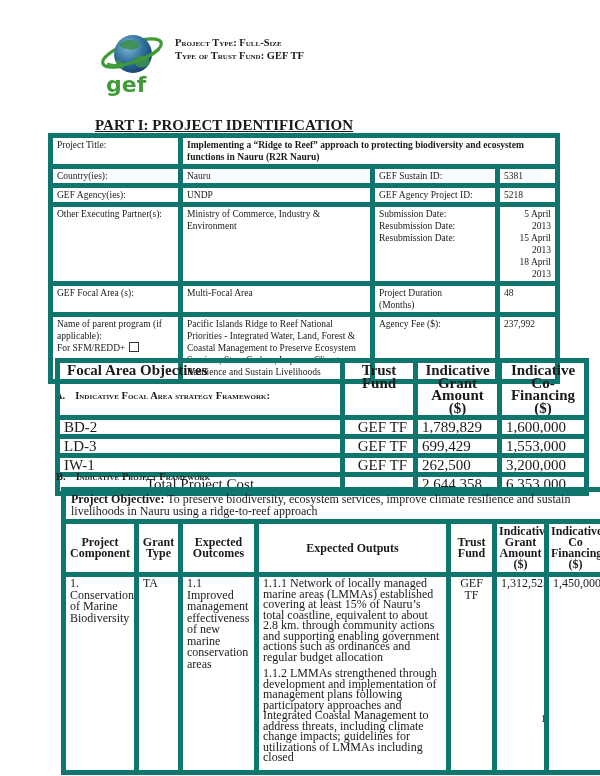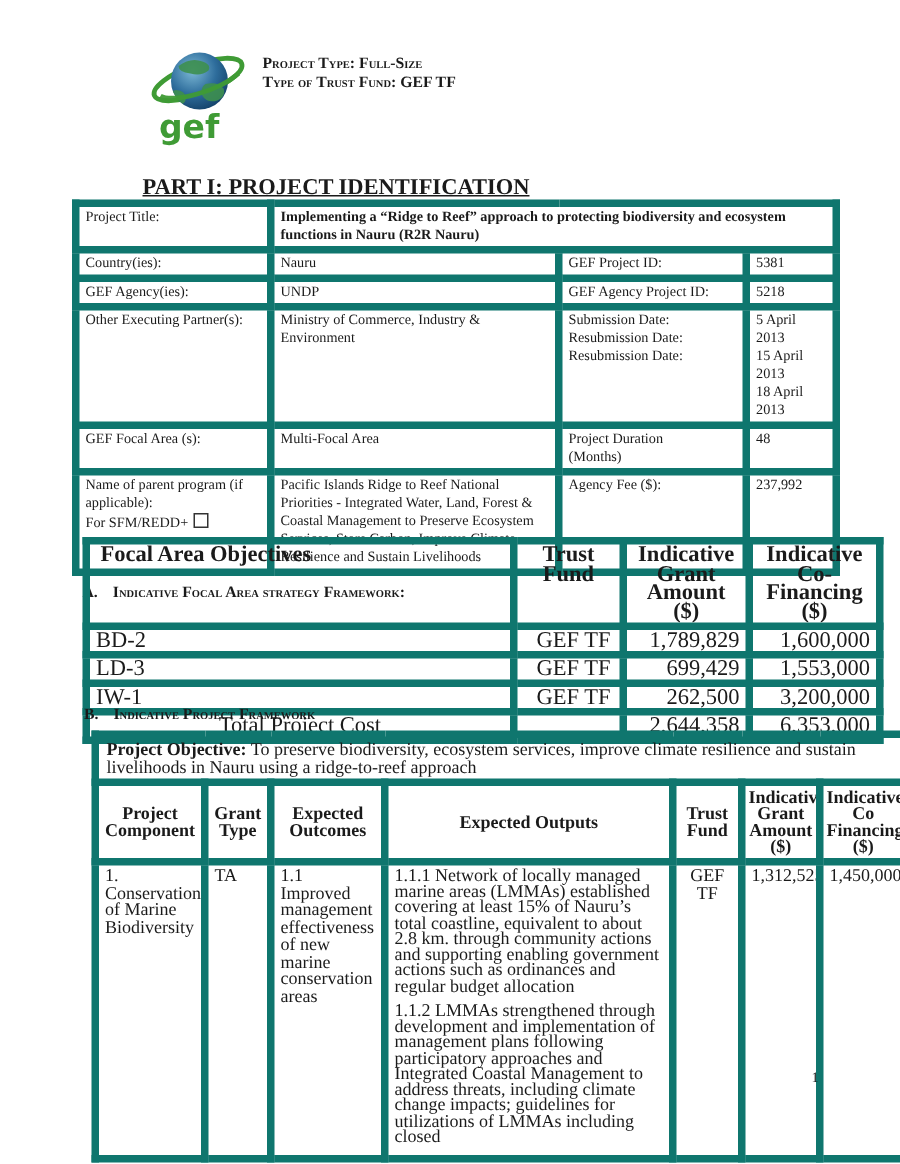--- a/index.html
+++ b/index.html
@@ -12,37 +12,37 @@
   .hdr{position:absolute;left:175px;top:37px;line-height:12.5px;}
   .hdr-title{font-weight:bold;font-size:10.5px;}
   .hdr-sc{font-weight:bold;font-size:10.5px;font-variant:small-caps;}
   
   .part1-heading{position:absolute;left:47px;top:117px;font-size:15px;font-weight:bold;text-decoration:underline;margin-left:48px;}
   table{border-collapse:collapse;table-layout:fixed;}
   td,th{border:5px solid #0f766e;vertical-align:top;padding:1px 4px;overflow:hidden;}
   .t1{position:absolute;left:48px;top:133px;width:507px;font-size:9.5px;line-height:12px;}
   .t1 td{font-size:9.5px;}
   .bold{font-weight:bold;}
-  .right{text-align:left;}
+  .right{text-align:right;}
   .center{text-align:center;}
   .checkbox{display:inline-block;width:8px;height:8px;border:1px solid #333;margin-left:4px;vertical-align:-1px;background:#fff;}
   .duration-wrap{width:88px;}
   
   .sec-heading{position:absolute;font-size:10.5px;font-weight:bold;}
   .secA{left:55px;top:346px;margin-top:44px;}
   .secB{left:56px;top:471px;}
   .sec-label{display:inline-block;margin-right:10px;}
   .sec-text{font-variant:small-caps;}
   
   .tA{position:absolute;left:55px;top:358px;width:529px;font-size:15px;line-height:12px;}
   .tA th{font-weight:bold;text-align:center;padding:1px 7px;line-height:12.5px;vertical-align:top;}
   .tA th.left{text-align:left;}
   .tA td{height:11px;}
   .fund-cell{text-align:right;padding-right:6px;}
-  .amt{text-align:right;padding-right:4px;}
+  .amt{padding-right:4px;}
   
   .tB{position:absolute;left:61px;top:487px;width:541px;font-size:12px;line-height:11.5px;}
   .tB th{font-weight:bold;text-align:center;vertical-align:middle;line-height:11px;padding:2px 2px;}
   .objective-row td{padding:2px 5px;}
   .tB .data-row td{height:146px;margin-left:22px;}
   .outputs-cell{line-height:10.5px;}
   .outputs-cell .para{margin:0 0 6px 0;}
   .tB .fundB{text-align:center;padding:1px 2px;}
   .page-num{position:absolute;left:541px;top:714px;font-size:9.5px;}
 </style>
@@ -90,21 +90,21 @@
         <col style="width:60px">
       </colgroup>
     <tbody>
         <tr style="height:28px">
       <td>Project Title:</td>
       <td colspan="3" class="bold">Implementing a “Ridge to Reef” approach to protecting biodiversity and ecosystem functions in Nauru (R2R Nauru)</td>
     </tr>
     <tr style="height:13px">
       <td>Country(ies):</td>
       <td>Nauru</td>
-      <td>GEF Project ID:</td>
+      <td>GEF Sustain ID:</td>
       <td>5381</td>
     </tr>
     <tr style="height:13px">
       <td>GEF Agency(ies):</td>
       <td>UNDP</td>
       <td>GEF Agency Project ID:</td>
       <td>5218</td>
     </tr>
     <tr style="height:41px">
       <td>Other Executing Partner(s):</td>

